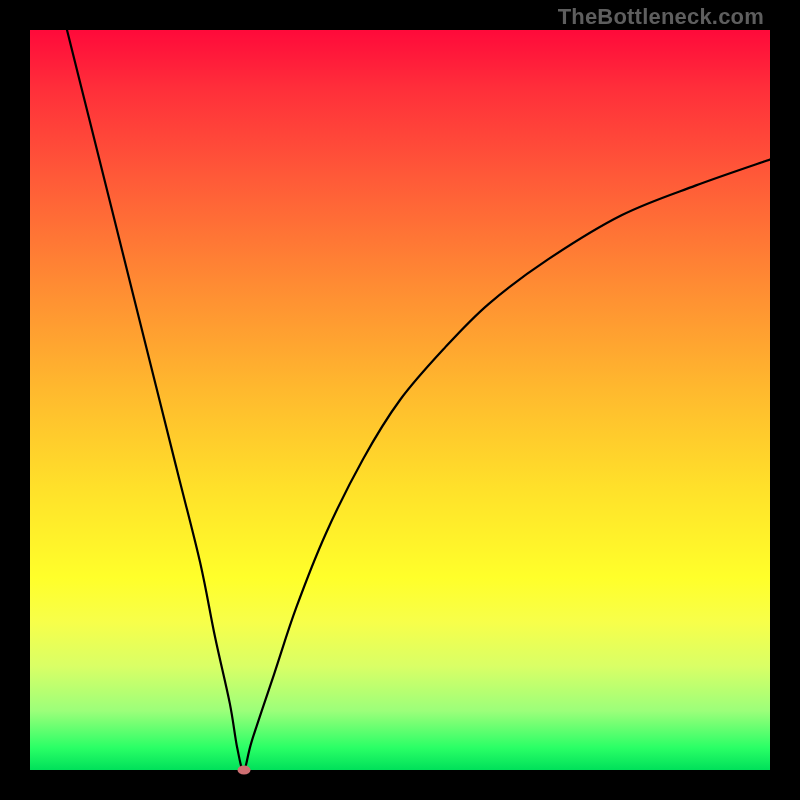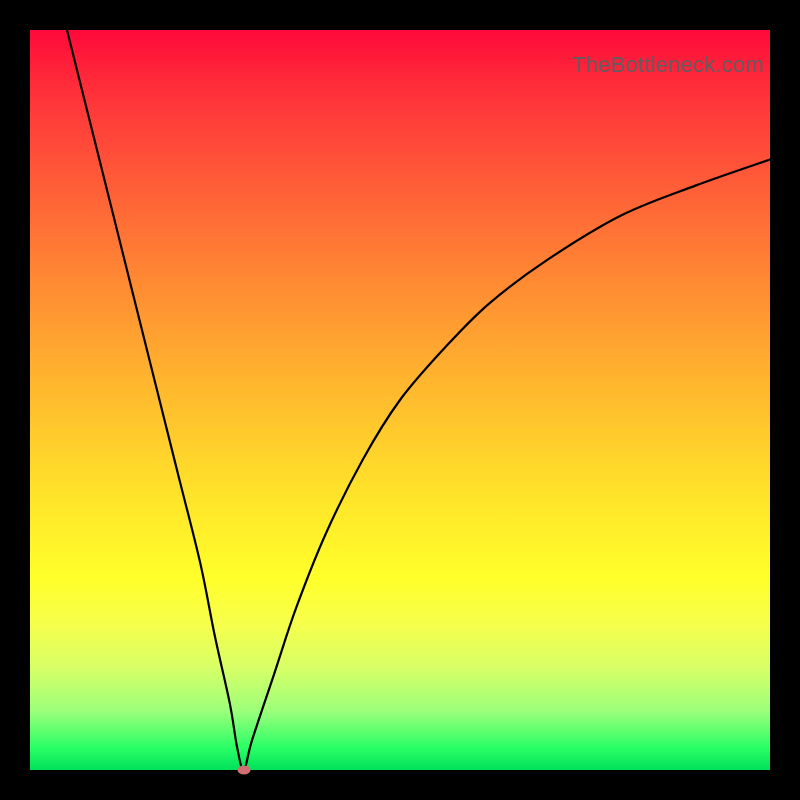--- a/index.html
+++ b/index.html
@@ -27,26 +27,25 @@
       #f7ff4a 80%,
       #d9ff66 86%,
       #9cff7a 92%,
       #2aff66 97%,
       #00e05a 100%);
   }
   .watermark {
     position: absolute;
     font-family: Arial, Helvetica, sans-serif;
     font-size: 22px;
-    font-weight: 400;
+    font-weight: 700;
     color: #5e5e5e;
     letter-spacing: 0.2px;
     top: 4px;
     right: 36px;
-    margin-top: 48px;
   }
   .curve {
     position: absolute;
     left: 0;
     top: 0;
     width: 740px;
     height: 740px;
     pointer-events: none;
   }
   .marker {

